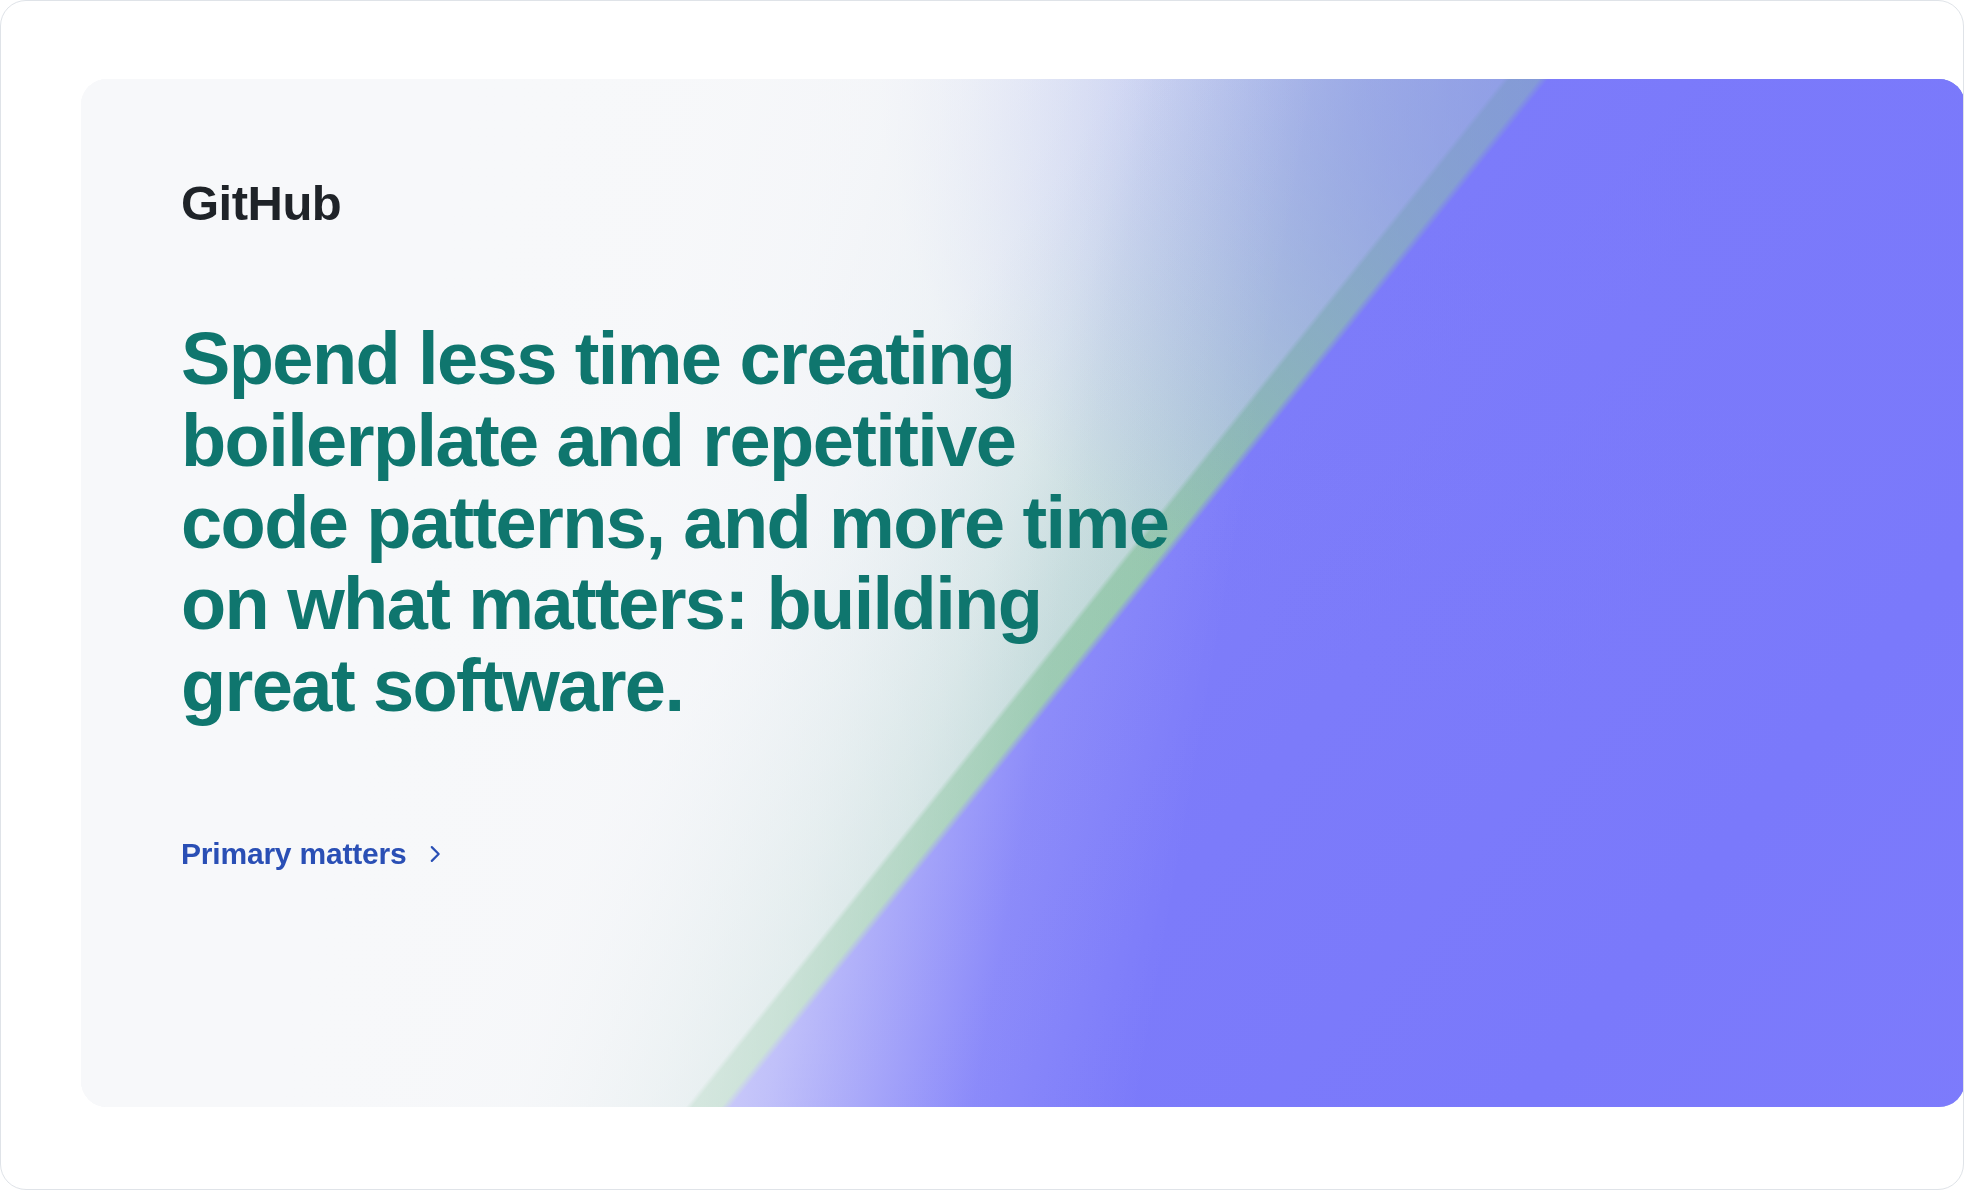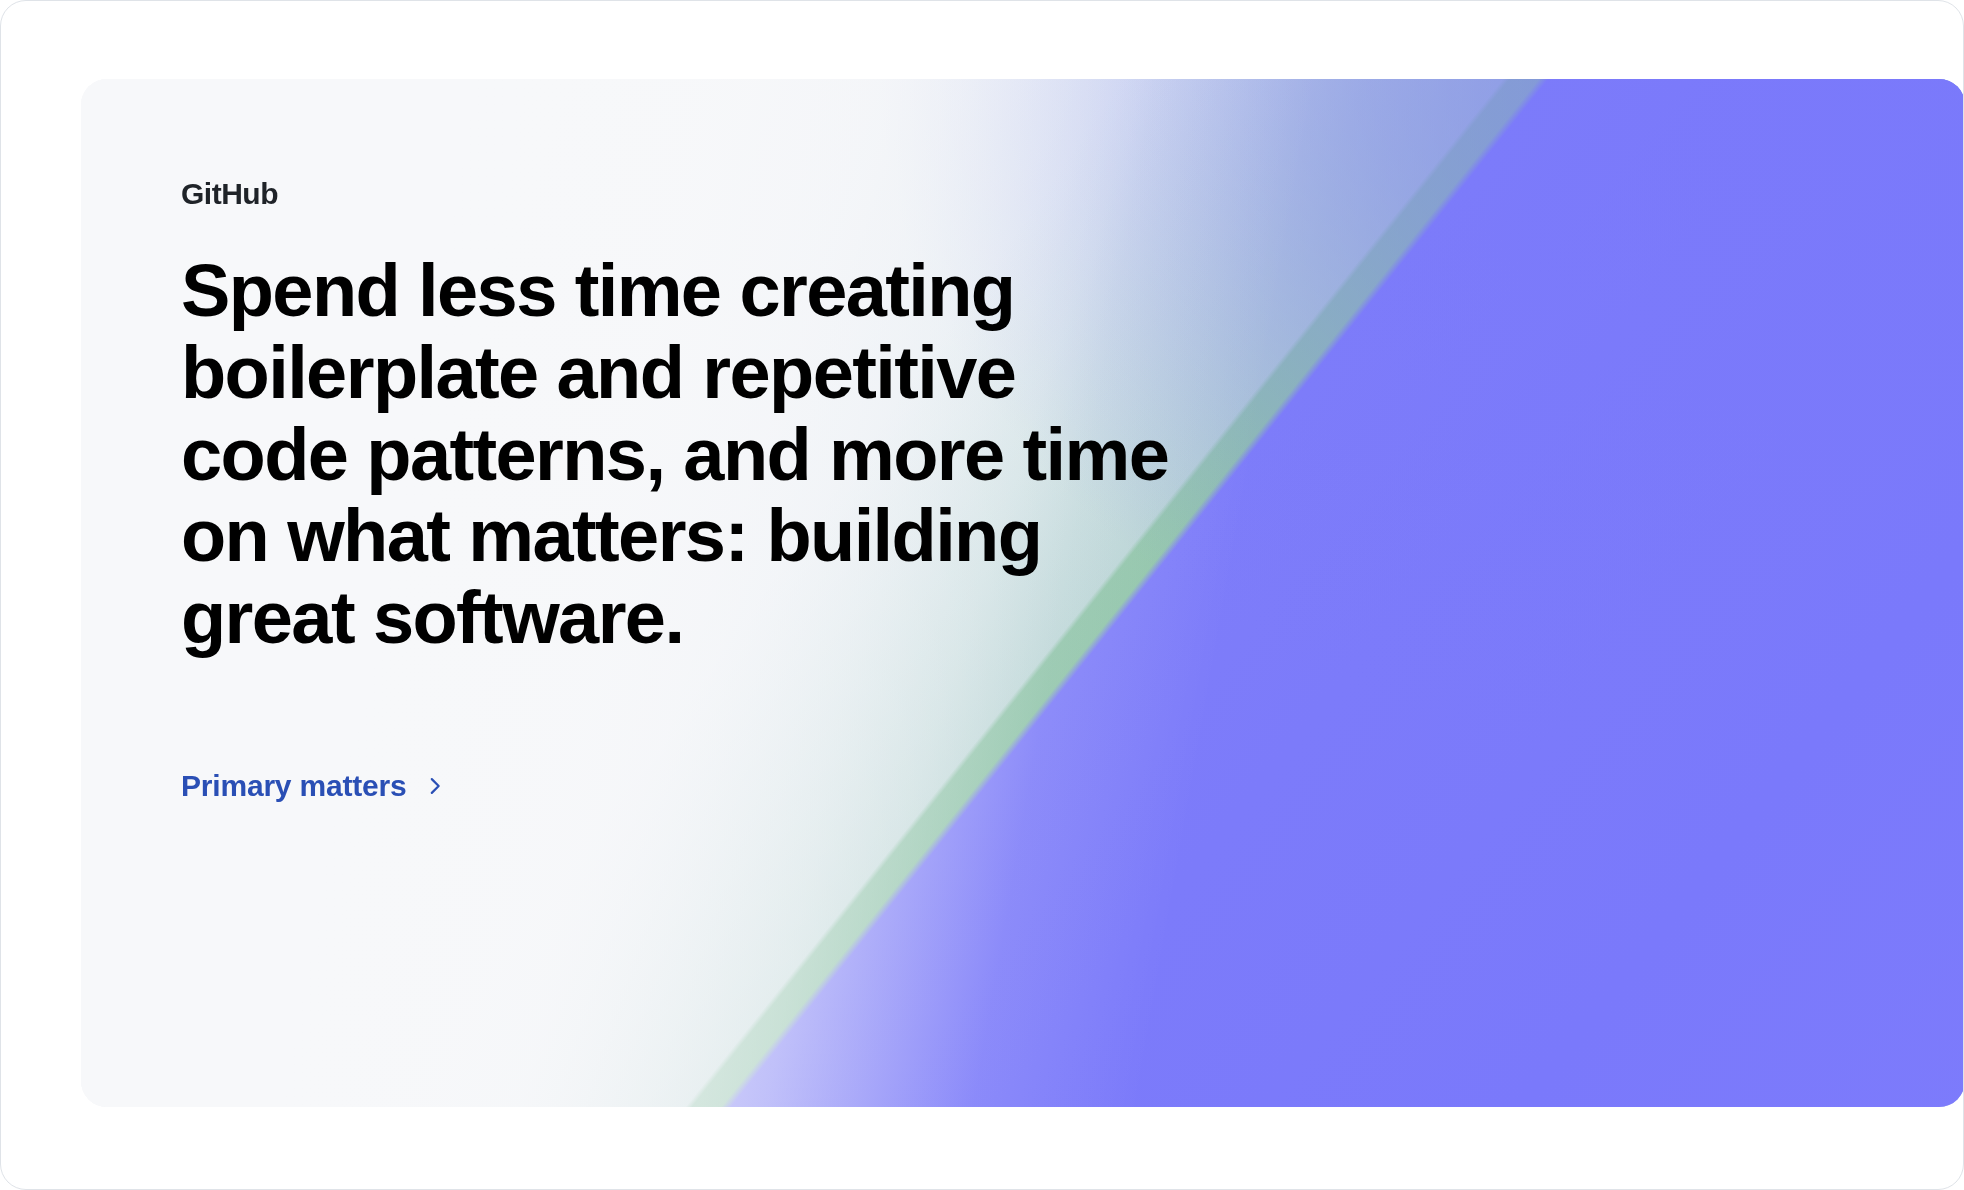--- a/index.html
+++ b/index.html
@@ -120,34 +120,34 @@
 
   
   .hero-content {
     position: relative;
     z-index: 2;
     padding: 100px 0 0 100px;
     max-width: 1120px;
   }
 
   .wordmark {
-    font-size: 30px;
+    font-size: 49px;
     font-weight: 700;
     letter-spacing: -0.5px;
     color: #1f2328;
     line-height: 1;
   }
 
   .hero-heading {
-    margin-top: 41px;
+    margin-top: 90px;
     font-size: 74px;
     font-weight: 700;
     line-height: 1.105;
     letter-spacing: -1.6px;
-    color: #000000;
+    color: #0f766e;
     max-width: 990px;
   }
 
   .hero-link {
     display: inline-flex;
     align-items: center;
     gap: 18px;
     margin-top: 110px;
     font-size: 30px;
     font-weight: 700;

